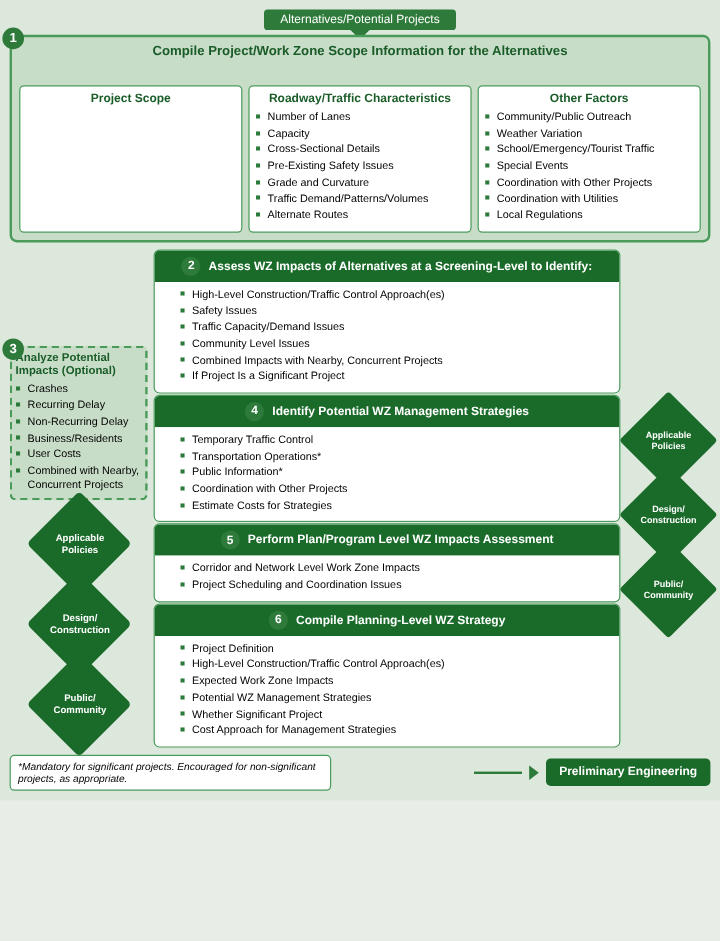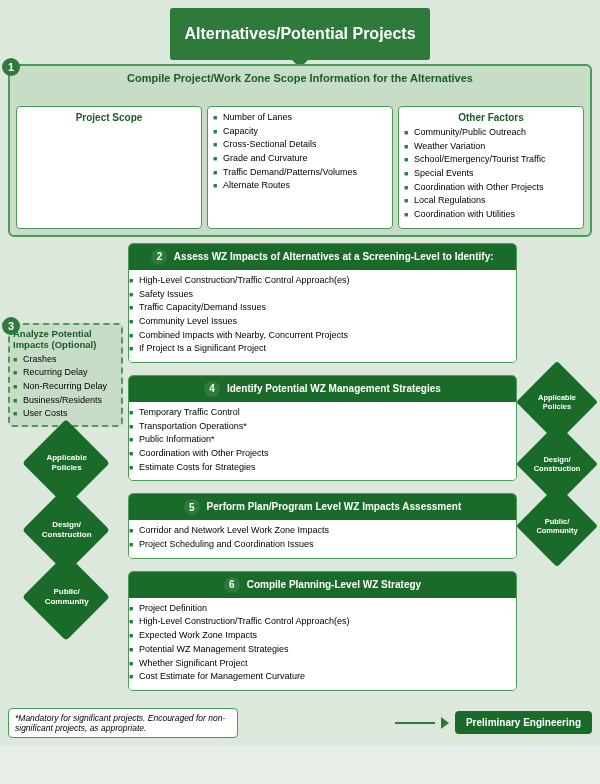--- a/index.html
+++ b/index.html
@@ -19,24 +19,24 @@
 
     
     .top-arrow-container {
       display: flex;
       justify-content: center;
       margin-bottom: 4px;
     }
     .top-arrow {
       background: #2d7a3a;
       color: white;
-      padding: 17px 14px;
+      padding: 3px 14px;
       border-radius: 3px;
-      font-weight: bold;
-      font-size: 16px;
+      font-weight: normal;
+      font-size: 10px;
       position: relative;
     }
     .top-arrow::after {
       content: '';
       position: absolute;
       bottom: -8px;
       left: 50%;
       transform: translateX(-50%);
       border-left: 8px solid transparent;
       border-right: 8px solid transparent;
@@ -141,34 +141,34 @@
       font-weight: bold;
       font-size: 10px;
       margin-right: 4px;
       vertical-align: middle;
     }
 
     .green-step-box {
       border: 1.5px solid #4a9a5a;
       border-radius: 5px;
       overflow: hidden;
-      margin-bottom: 12px;
+      margin-bottom: 1px;
     }
     .green-step-header {
       background: #1a6b2a;
       padding: 5px 8px;
       text-align: center;
       color: white;
       font-weight: bold;
       font-size: 10px;
       line-height: 1.3;
     }
     .green-step-content {
       background: white;
-      padding: 5px 0;
+      padding: 5px 21px;
     }
 
     
     .left-panel {
       background: #c8ddc8;
       border: 2px solid #4a9a5a;
       border-radius: 6px;
       padding: 5px;
       margin-bottom: 5px;
       position: relative;
@@ -231,21 +231,21 @@
       align-items: center;
       justify-content: space-between;
       margin-top: 5px;
     }
     .footnote-box {
       background: white;
       border: 1.5px solid #4a9a5a;
       border-radius: 4px;
       padding: 4px 6px;
       font-size: 8.5px;
-      width: 230px;
+      width: 268px;
       font-style: italic;
     }
     .prelim-eng {
       background: #1a6b2a;
       color: white;
       font-weight: bold;
       font-size: 10px;
       padding: 6px 11px;
       border-radius: 4px;
     }
@@ -296,59 +296,62 @@
   </div>
 
   <div class="step1-container">
     <div class="step1-badge">1</div>
     <div class="step1-title">Compile Project/Work Zone Scope Information for the Alternatives</div>
     <div class="three-cols">
       <div class="info-box">
         <div class="info-box-title">Project Scope</div>
       </div>
       <div class="info-box">
+        <div class="info-box-title">Roadway/Traffic Characteristics</div>
         <ul class="bullet-list">
           <li>Number of Lanes</li>
           <li>Capacity</li>
           <li>Cross-Sectional Details</li>
+          <li>Pre-Existing Safety Issues</li>
           <li>Grade and Curvature</li>
           <li>Traffic Demand/Patterns/Volumes</li>
           <li>Alternate Routes</li>
         </ul>
       </div>
       <div class="info-box">
         <div class="info-box-title">Other Factors</div>
         <ul class="bullet-list">
           <li>Community/Public Outreach</li>
           <li>Weather Variation</li>
           <li>School/Emergency/Tourist Traffic</li>
           <li>Special Events</li>
           <li>Coordination with Other Projects</li>
+          <li>Coordination with Utilities</li>
           <li>Local Regulations</li>
-          <li>Coordination with Utilities</li>
         </ul>
       </div>
     </div>
   </div>
 
   <div class="main-flow">
 
     <div class="left-column">
 
       <div style="height: 80px;"></div>
 
       <div class="left-panel dashed-border" style="position:relative;">
         <div class="left-panel-badge">3</div>
         <div class="left-panel-title">Analyze Potential Impacts (Optional)</div>
         <ul class="bullet-list">
           <li>Crashes</li>
           <li>Recurring Delay</li>
           <li>Non-Recurring Delay</li>
           <li>Business/Residents</li>
           <li>User Costs</li>
+          <li>Combined with Nearby, Concurrent Projects</li>
         </ul>
       </div>
 
       <div class="diamond-container">
         <div class="diamond">
           <div class="diamond-text">Applicable Policies</div>
         </div>
         <div class="diamond">
           <div class="diamond-text">Design/ Construction</div>
         </div>
@@ -411,21 +414,21 @@
           <span class="step-badge">6</span>
           <span>Compile Planning-Level WZ Strategy</span>
         </div>
         <div class="green-step-content">
           <ul class="bullet-list">
             <li>Project Definition</li>
             <li>High-Level Construction/Traffic Control Approach(es)</li>
             <li>Expected Work Zone Impacts</li>
             <li>Potential WZ Management Strategies</li>
             <li>Whether Significant Project</li>
-            <li>Cost Estimate for Management Curvature</li>
+            <li>Cost Approach for Management Strategies</li>
           </ul>
         </div>
       </div>
 
     </div>
 
     <div class="right-column">
 
       <div style="height: 130px;"></div>
       <div class="right-diamonds">

